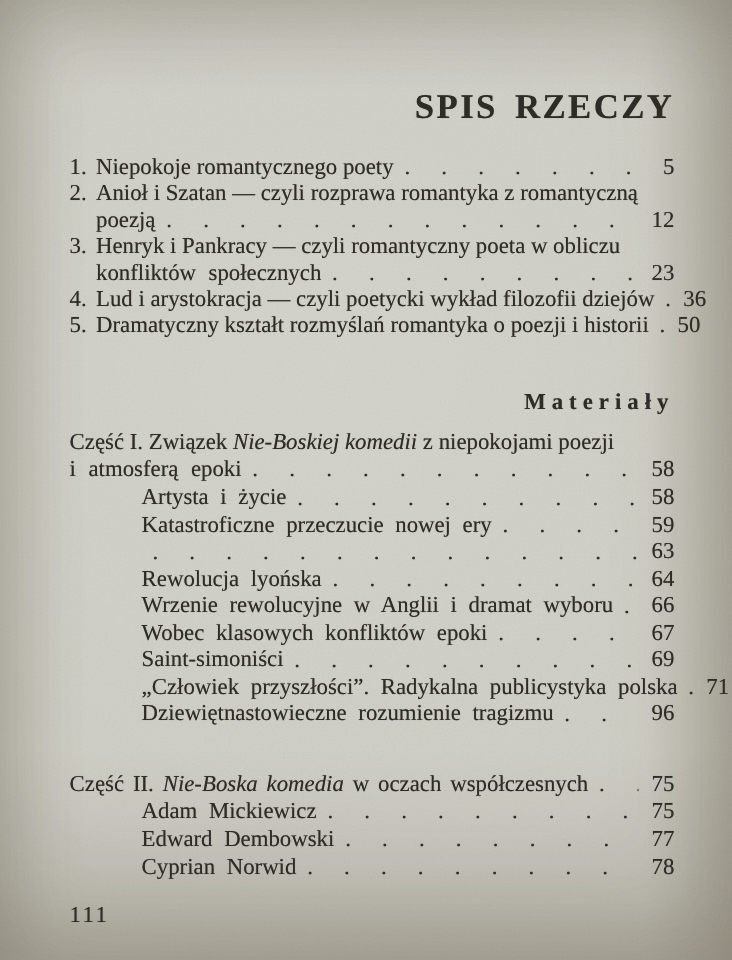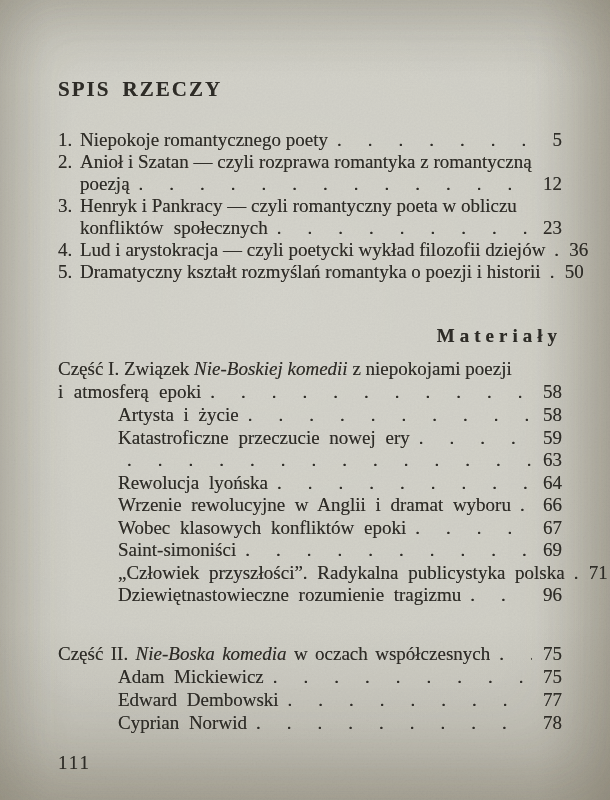--- a/index.html
+++ b/index.html
@@ -33,22 +33,22 @@
   }
   .content {
     position: absolute;
     left: 58px; top: 0;
     width: 504px; 
     font-size: 19px;
     text-shadow: 0 0 0.6px rgba(43,40,34,0.55);
   }
   .title {
     margin: 76px 0 0 0;
-    text-align: left;
-    font-size: 21px;
+    text-align: right;
+    font-size: 29px;
     font-weight: bold;
     letter-spacing: 2px;
     word-spacing: 5px;
     line-height: 26px;
   }
   .toc-main { margin-top: 27px; }
   .entry { display: flex; align-items: flex-start; }
   .num { width: 22px; flex: 0 0 22px; line-height: 22px; }
   .body { flex: 1 1 auto; min-width: 0; }
   .line, .hline, .subentry { display: flex; align-items: baseline; line-height: 22px; }
@@ -68,21 +68,21 @@
     margin-top: 42px;
     font-weight: bold;
     letter-spacing: 5px;
     line-height: 22px;
     text-align: right;
   }
   .part1 { margin-top: 10px; }
   .part1 .hline { line-height: 23px; }
   .part1 .hline.cont { word-spacing: 0.30em; }
   .items1 { margin-top: 1px; }
-  .items1 .subentry { line-height: 22.5px; padding-left: 60px; }
+  .items1 .subentry { line-height: 22.5px; padding-left: 60px; align-items: flex-end; }
   .subentry .label { word-spacing: 0.26em; }
   .part2 { margin-top: 35px; }
   .part2 .hline { line-height: 23px; word-spacing: 0.14em; }
   .part2 .subentry { line-height: 23px; padding-left: 60px; }
   .folio {
     margin-top: 18px;
     text-align: left;
     padding-right: 3px;
     letter-spacing: 2px;
     line-height: 22px;

